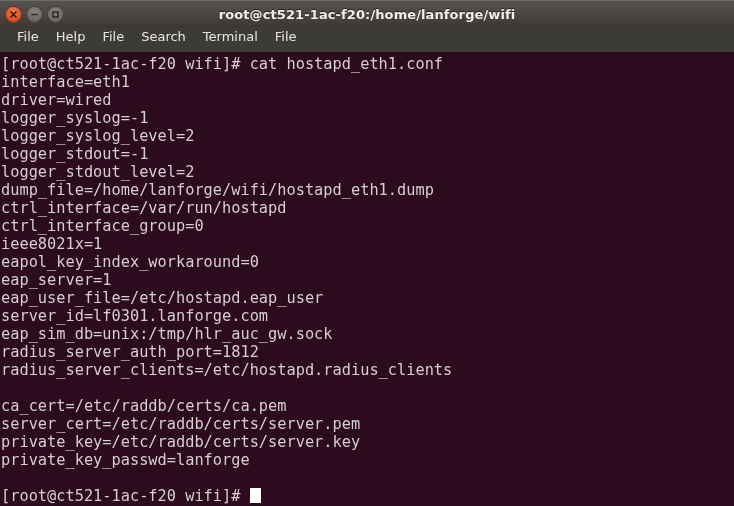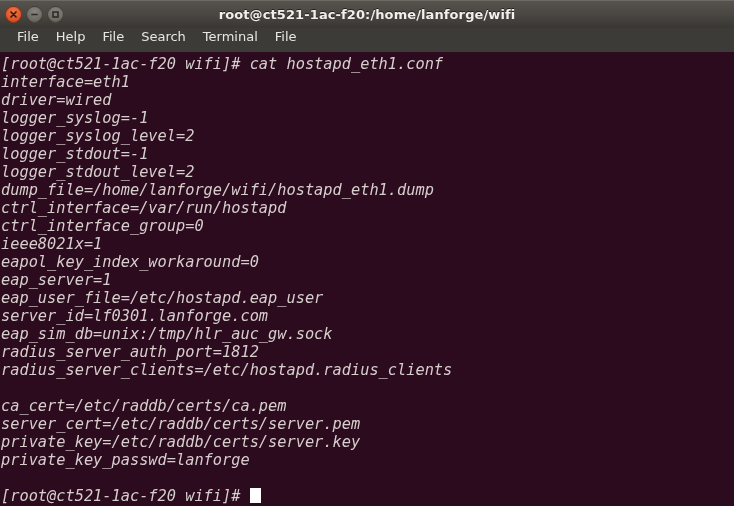--- a/index.html
+++ b/index.html
@@ -102,21 +102,20 @@
 
   
   #terminal {
     position: relative;
     height: 454px;
     background: #2c0b1f;
     padding: 3px 0 0 1px;
     box-sizing: border-box;
     overflow: hidden;
     z-index: 1;
-    font-style: italic;
   }
   #term-lines {
     font-family: "DejaVu Sans Mono", monospace;
     font-size: 15.3px;
     line-height: 18px;
     color: #d6cfcc;
     white-space: pre;
     letter-spacing: 0px;
   }
   .term-line {

